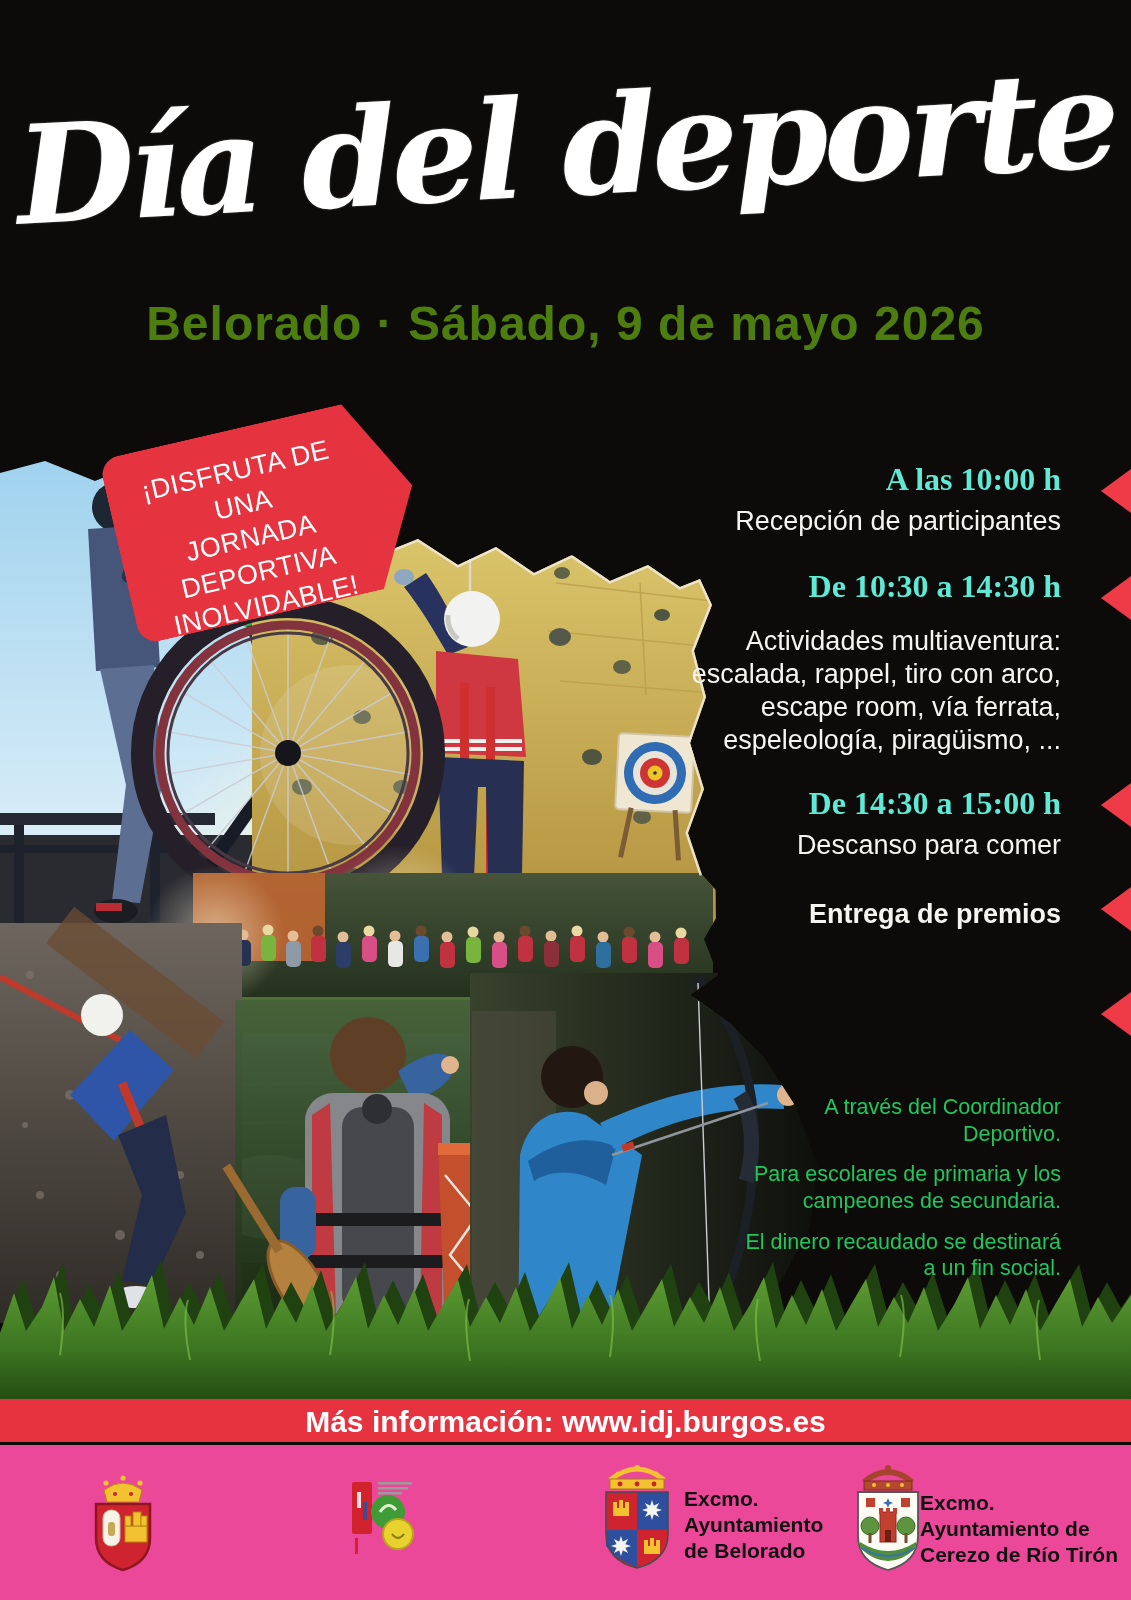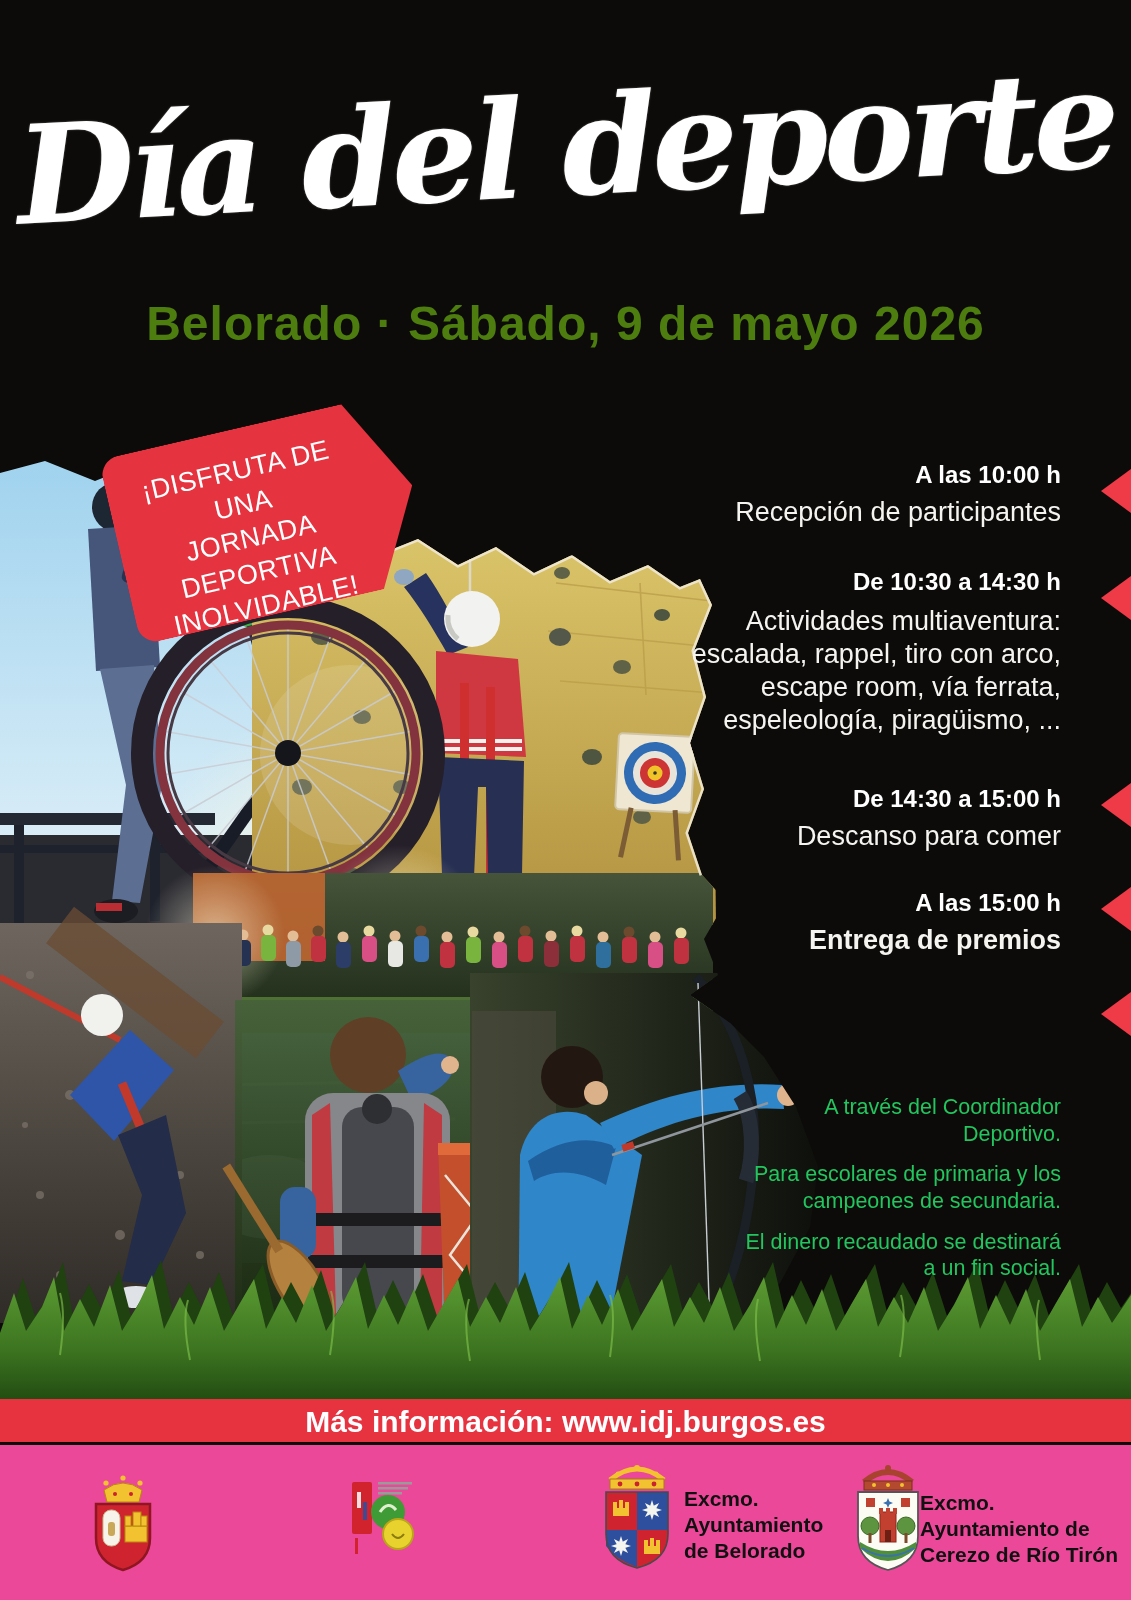--- a/index.html
+++ b/index.html
@@ -14,21 +14,21 @@
             color:#4d7c0f;font-weight:800;font-size:48px;letter-spacing:1px;}
   
   .badge{position:absolute;left:116px;top:424px;width:300px;height:190px;
          transform:rotate(-13deg);transform-origin:50% 50%;}
   .badge-shape{position:absolute;inset:0;background:#e5333f;border-radius:20px;
          clip-path:polygon(0 0,83% 0,100% 50%,83% 100%,0 100%);}
   .badge-text{position:absolute;left:6px;top:24px;width:250px;text-align:center;
          color:#fff;font-size:27px;line-height:1.28;font-weight:500;letter-spacing:.5px;}
   
   .sched{position:absolute;right:70px;width:560px;text-align:right;}
-  .time{color:#ffffff;font-weight:800;font-size:24px;line-height:1.1;}
+  .time{color:#5eead4;font-weight:800;font-size:32px;line-height:1.1;font-family:Liberation Serif, serif;}
   .detail{color:#f5f4f1;font-weight:400;font-size:27px;line-height:33px;}
   .detail.bold{font-weight:800;}
   .notes{position:absolute;right:70px;top:1094px;width:330px;text-align:right;}
   .note{color:#22c55e;font-size:21.5px;line-height:1.24;margin:0 0 14px 0;}
   .arrow{position:absolute;right:0;width:30px;height:44px;background:#ef3a47;
          clip-path:polygon(100% 0,0 50%,100% 100%);}
   
   .infobar{position:absolute;left:0;top:1399px;width:100%;height:43px;background:#e73240;
            color:#fff;font-weight:800;font-size:30px;text-align:center;line-height:46px;}
   .footer{position:absolute;left:0;top:1445px;width:100%;height:155px;background:#ec4899;}
@@ -377,31 +377,30 @@
       <div>INOLVIDABLE!</div>
     </div>
   </div>
 
   <div class="sched" style="top:462px">
     <div class="time">A las 10:00 h</div>
     <div class="detail" style="margin-top:8px">Recepción de participantes</div>
   </div>
   <div class="sched" style="top:569px">
     <div class="time">De 10:30 a 14:30 h</div>
-    <div class="detail" style="margin-top:10px">Actividades multiaventura:</div>
+    <div class="detail" style="margin-top:21px">Actividades multiaventura:</div>
     <div class="detail">escalada, rappel, tiro con arco,</div>
     <div class="detail">escape room, vía ferrata,</div>
     <div class="detail">espeleología, piragüismo, ...</div>
   </div>
   <div class="sched" style="top:786px">
     <div class="time">De 14:30 a 15:00 h</div>
     <div class="detail" style="margin-top:8px">Descanso para comer</div>
   </div>
   <div class="sched" style="top:890px">
-    <div class="time">A las 15:00 h</div>
     <div class="detail bold" style="margin-top:8px">Entrega de premios</div>
   </div>
 
   <div class="arrow" style="top:469px"></div>
   <div class="arrow" style="top:576px"></div>
   <div class="arrow" style="top:783px"></div>
   <div class="arrow" style="top:887px"></div>
   <div class="arrow" style="top:992px"></div>
 
   <div class="notes">

